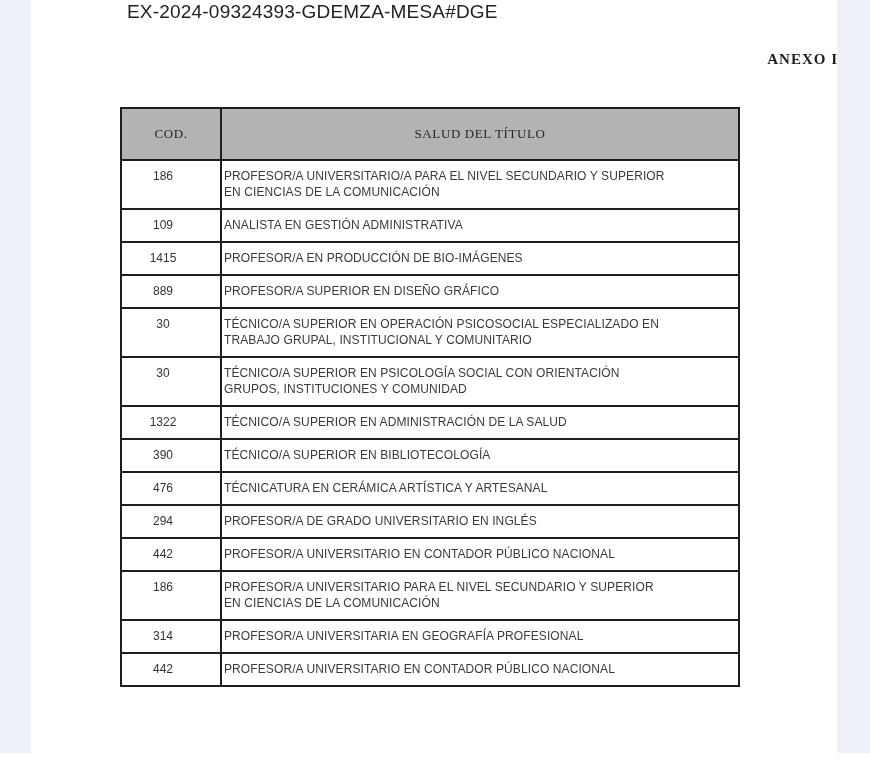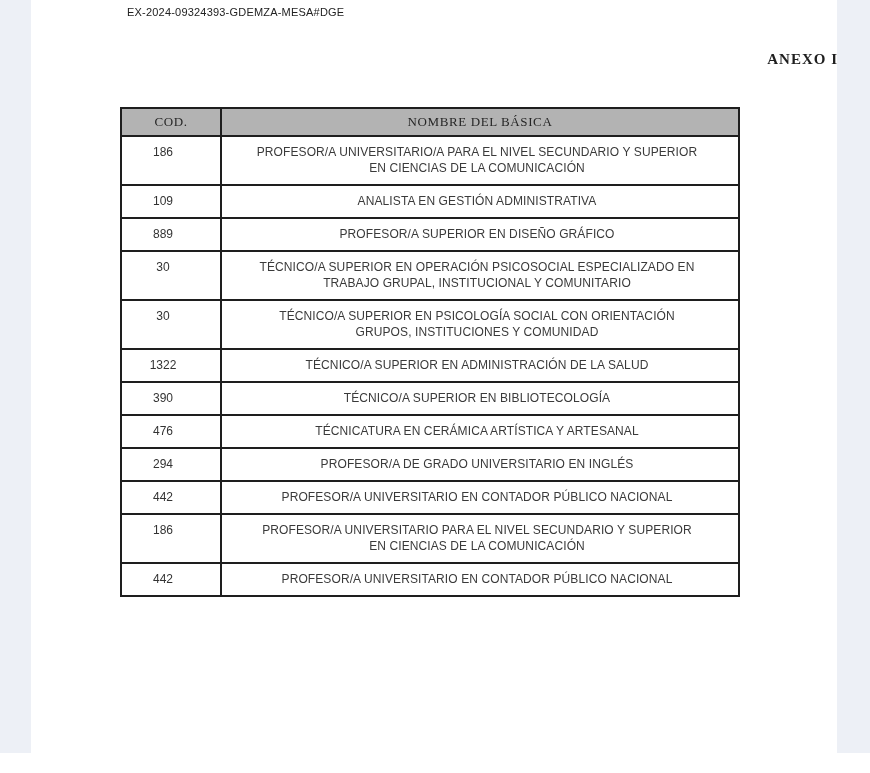--- a/index.html
+++ b/index.html
@@ -20,21 +20,21 @@
     height: 753px;
     background: #edf0f6;
   }
   .side-strip.left  { left: 0; width: 31px; }
   .side-strip.right { left: 837px; width: 33px; }
 
   .doc-ref {
     position: absolute;
     left: 127px;
     top: 3px;
-    font-size: 11px;
+    font-size: 19px;
     line-height: 18px;
     color: #222222;
     letter-spacing: 0.2px;
   }
   .annex-title {
     position: absolute;
     left: 32px;
     width: 806px;
     top: 51px;
     text-align: right;
@@ -61,74 +61,77 @@
   table.titles th {
     background: #b3b3b3;
     font-family: "Liberation Serif", serif;
     font-weight: normal;
     font-size: 13px;
     letter-spacing: 0.6px;
     color: #262626;
     height: 26px;
     text-align: center;
     vertical-align: middle;
-    padding: 0;
+    padding: 12px;
   }
   col.c-cod    { width: 100px; }
   col.c-nombre { width: 518px; }
 
   td.cod {
     text-align: center;
     font-size: 12px;
     line-height: 16px;
     color: #333333;
     padding: 7px 18px 8px 2px;
   }
   td.titulo {
     font-size: 12px;
     line-height: 16px;
     color: #3a3a3a;
     padding: 7px 8px 8px 2px;
     white-space: pre-line;
     letter-spacing: 0.1px;
-    text-align: center;
   }
 </style>
 </head>
 <body>
 
 <div class="side-strip left"></div>
 <div class="side-strip right"></div>
 
 <div class="doc-ref">EX-2024-09324393-GDEMZA-MESA#DGE</div>
 <div class="annex-title">ANEXO I</div>
 
 <table class="titles">
   <colgroup>
     <col class="c-cod">
     <col class="c-nombre">
   </colgroup>
   <thead>
     <tr>
       <th>COD.</th>
-      <th>NOMBRE DEL BÁSICA</th>
+      <th>SALUD DEL TÍTULO</th>
     </tr>
   </thead>
   <tbody id="rows">
   <tr>
     <td class="cod">186</td>
     <td class="titulo">PROFESOR/A UNIVERSITARIO/A PARA EL NIVEL SECUNDARIO Y SUPERIOR
 EN CIENCIAS DE LA COMUNICACIÓN</td>
   </tr>
 
   <tr>
     <td class="cod">109</td>
     <td class="titulo">ANALISTA EN GESTIÓN ADMINISTRATIVA</td>
   </tr>
 
+  <tr>
+    <td class="cod">1415</td>
+    <td class="titulo">PROFESOR/A EN PRODUCCIÓN DE BIO-IMÁGENES</td>
+  </tr>
 
   <tr>
     <td class="cod">889</td>
     <td class="titulo">PROFESOR/A SUPERIOR EN DISEÑO GRÁFICO</td>
   </tr>
 
   <tr>
     <td class="cod">30</td>
     <td class="titulo">TÉCNICO/A SUPERIOR EN OPERACIÓN PSICOSOCIAL ESPECIALIZADO EN
 TRABAJO GRUPAL, INSTITUCIONAL Y COMUNITARIO</td>
@@ -166,20 +169,24 @@
     <td class="cod">442</td>
     <td class="titulo">PROFESOR/A UNIVERSITARIO EN CONTADOR PÚBLICO NACIONAL</td>
   </tr>
 
   <tr>
     <td class="cod">186</td>
     <td class="titulo">PROFESOR/A UNIVERSITARIO PARA EL NIVEL SECUNDARIO Y SUPERIOR
 EN CIENCIAS DE LA COMUNICACIÓN</td>
   </tr>
 
+  <tr>
+    <td class="cod">314</td>
+    <td class="titulo">PROFESOR/A UNIVERSITARIA EN GEOGRAFÍA PROFESIONAL</td>
+  </tr>
 
 
   <tr>
     <td class="cod">442</td>
     <td class="titulo">PROFESOR/A UNIVERSITARIO EN CONTADOR PÚBLICO NACIONAL</td>
   </tr>
 </tbody>
 </table>
 
 </body></html>

